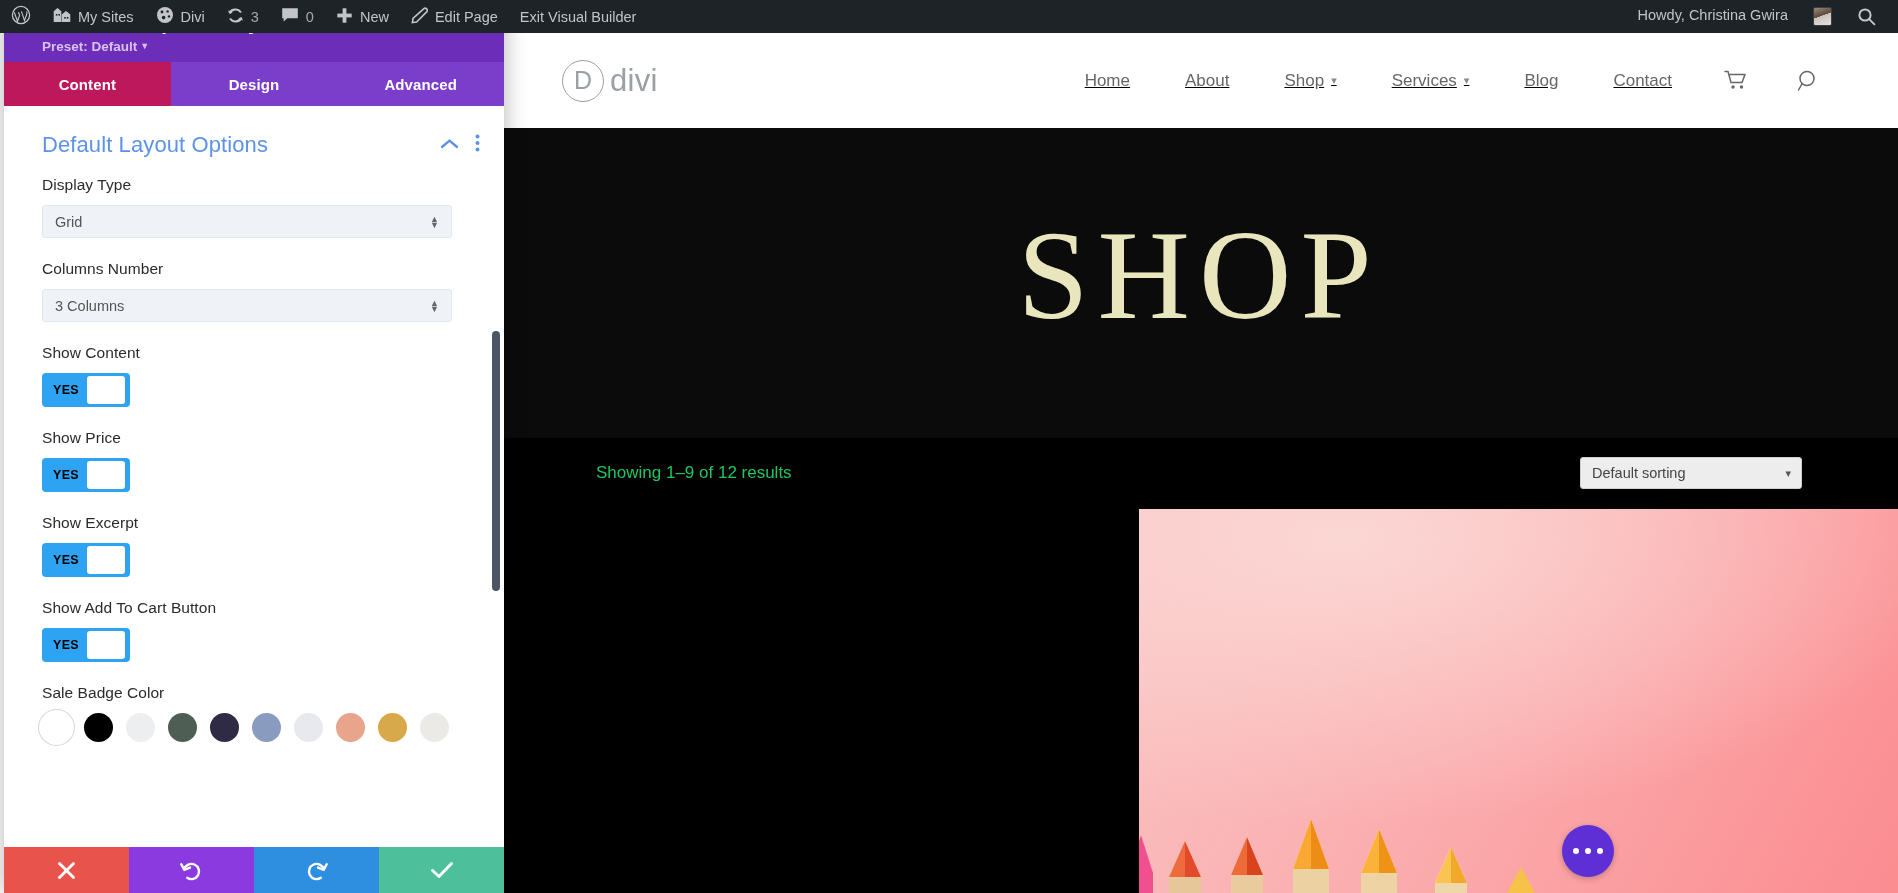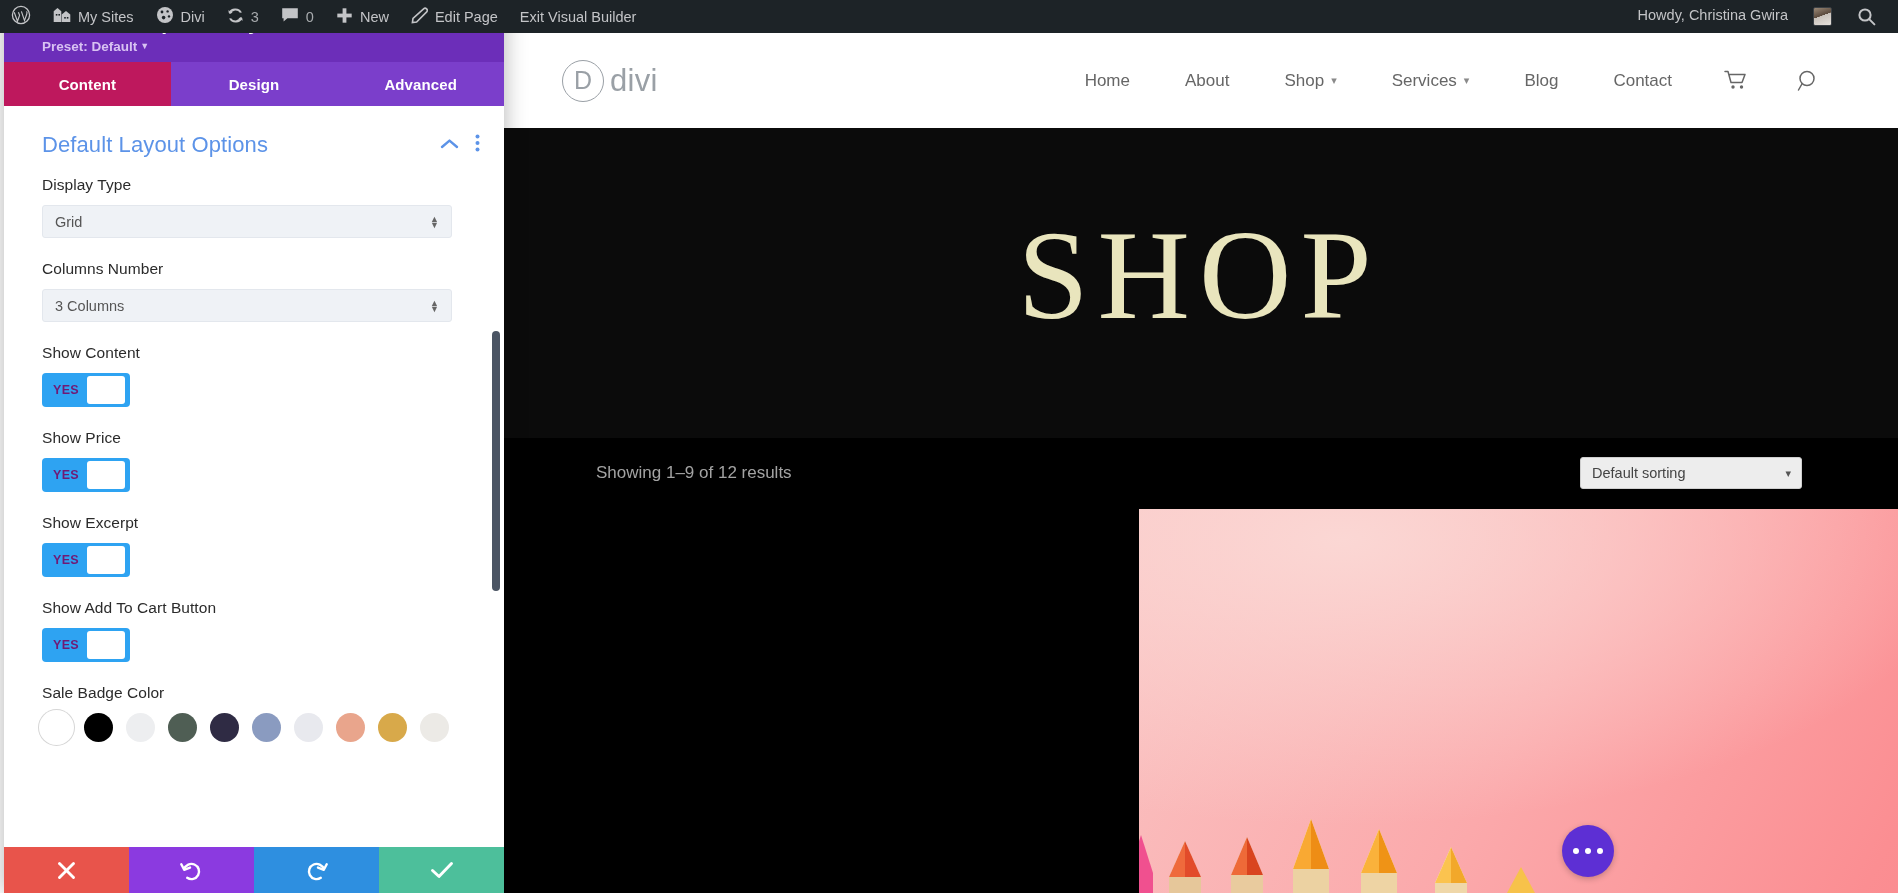--- a/index.html
+++ b/index.html
@@ -57,21 +57,21 @@
     font-size:14.5px; color:#555; cursor:pointer;
   }
   .select-box .arrows {
     position:absolute; right:12px; top:50%; transform:translateY(-50%);
     display:flex; flex-direction:column; line-height:6px; color:#666; font-size:9px;
   }
   .toggle {
     width:88px; height:34px; background:#2ea3f2; border-radius:4px;
     display:flex; align-items:center; padding:3px; cursor:pointer;
   }
-  .toggle .tlabel { color:#701a75; font-size:12.5px; font-weight:700; padding:0 8px 0 8px; letter-spacing:.3px; }
+  .toggle .tlabel { color:#000000; font-size:12.5px; font-weight:700; padding:0 8px 0 8px; letter-spacing:.3px; }
   .toggle .knob { width:38px; height:28px; background:#fff; border-radius:3px; }
 
   .swatch-row { padding:0 38px; display:flex; align-items:center; gap:13px; margin-top:4px; }
   .swatch { width:29px; height:29px; border-radius:50%; flex:0 0 auto; }
   .swatch.sel { box-shadow:0 0 0 3px #fff, 0 0 0 4px #d6d6d6; }
 
   
   .sp-scrollbar {
     position:absolute; right:4px; top:225px; width:8px; height:260px;
     background:#4b5564; border-radius:4px; cursor:pointer; z-index:5;
@@ -110,21 +110,21 @@
     position:absolute; left:0; top:33px; width:1398px; height:95px;
     background:#fff; display:flex; align-items:center; padding:0 62px 0 62px; z-index:10;
   }
   .logo { display:flex; align-items:center; gap:6px; }
   .logo-mark {
     width:42px; height:42px; border-radius:50%; border:1.6px solid #9aa0a6;
     display:flex; align-items:center; justify-content:center;
     font-size:25px; color:#9aa0a6; font-family:"Liberation Sans", sans-serif; font-weight:300;
   }
   .logo-text { font-size:31px; color:#9aa0a6; font-weight:300; letter-spacing:.3px; }
-  .site-nav { margin-left:auto; display:flex; align-items:center; gap:17px; }
+  .site-nav { margin-left:auto; display:flex; align-items:center; gap:17px;text-decoration:underline; }
   .nav-item {
     font-size:17px; color:#666; padding:0 19px; cursor:pointer;
     display:flex; align-items:center; gap:7px; white-space:nowrap;
   }
   .nav-item .chev { font-size:11px; color:#8a8a8a; }
   .nav-icon { padding:0 16px; cursor:pointer; color:#666; display:flex; align-items:center; }
 
   
   .hero {
     position:absolute; left:0; top:128px; width:1398px; height:310px;
@@ -134,21 +134,21 @@
     font-family:"Liberation Serif", serif; color:#e9e5bd;
     font-size:128px; letter-spacing:9px; line-height:1;
     transform:translateY(-8px);
   }
 
   
   .shop-bar {
     position:absolute; left:0; top:438px; width:1398px; height:70px; background:#000;
     display:flex; align-items:center; padding:0 96px;
   }
-  .results-count { color:#a3a3a3; font-size:17px; }
+  .results-count { color:#22c55e; font-size:17px; }
   .sort-select {
     margin-left:auto; width:222px; height:32px; background:#ededed;
     border:1px solid #cfcfcf; border-radius:3px; position:relative;
     display:flex; align-items:center; padding:0 11px; font-size:14.5px; color:#444;
     cursor:pointer;
   }
   .sort-select .chev { position:absolute; right:10px; top:50%; transform:translateY(-50%); font-size:11px; color:#555; }
 
   
   .product-img {

